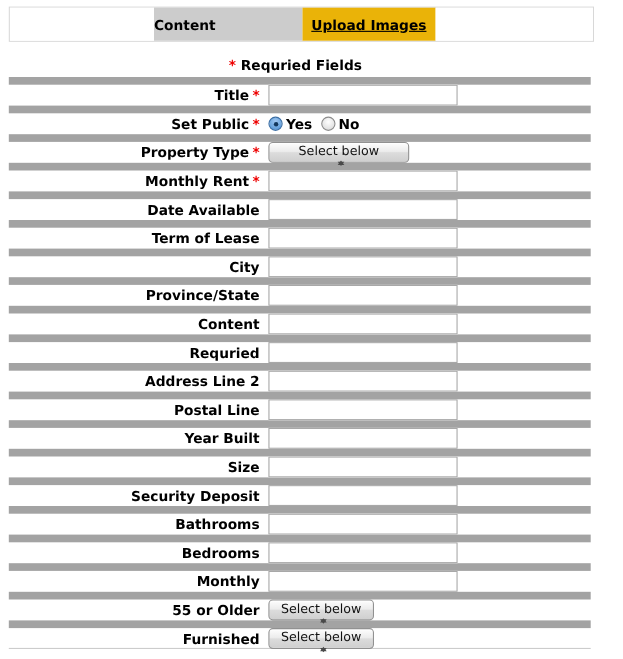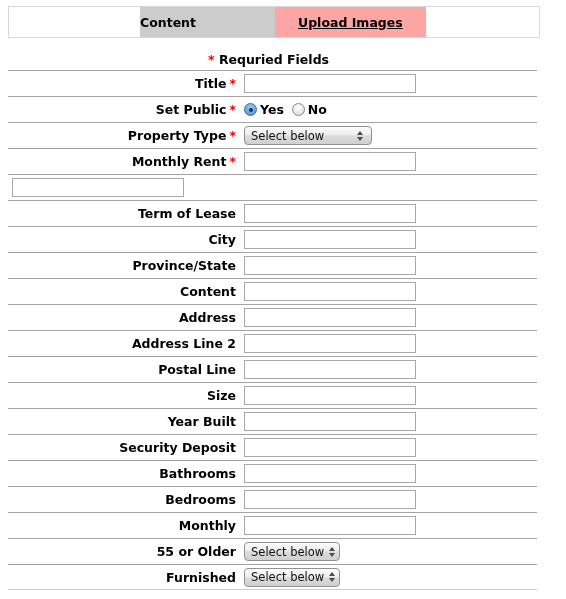--- a/index.html
+++ b/index.html
@@ -43,22 +43,22 @@
     flex: 0 0 131px;
     background: #ffffff;
   }
   .tab-active {
     width: 135px;
     flex: 0 0 135px;
     background: #cccccc;
   }
   .tab-link {
     flex: 0 0 auto;
-    padding: 0 23px;
-    background: #fca5a5;
+    padding: 0 8px;
+    background: #eab308;
   }
   .tab-link .lbl {
     text-decoration: underline;
     cursor: pointer;
   }
   .tab-gap { flex: 1 1 auto; background:#ffffff; }
 
   
   .required-note {
     position: absolute;
@@ -76,21 +76,21 @@
   .form {
     position: absolute;
     left: 8px;
     top: 70px;
     width: 529px;
   }
   .row {
     display: flex;
     align-items: center;
     height: 26px;
-    border-top: 1px solid #a3a3a3;
+    border-top: 7px solid #a3a3a3;
   }
   .row:last-child { border-bottom: 1px solid #cccccc; }
 
   .label {
     flex: 0 0 232px;
     width: 232px;
     text-align: right;
     padding-right: 4px;
     font-weight: bold;
     font-size: 12.5px;
@@ -127,20 +127,21 @@
     border-radius: 4px;
     background: linear-gradient(to bottom, #fdfdfd 0%, #ececec 45%, #dcdcdc 52%, #cfcfcf 100%);
     display: inline-flex;
     align-items: center;
     font-size: 11.5px;
     color: #111;
     padding: 0 6px;
     cursor: pointer;
     box-shadow: 0 1px 0 rgba(255,255,255,0.7) inset;
     white-space: nowrap;
+    flex-direction: column;
   }
   .sel.wide { width: 128px; }
   .sel.narrow { width: 96px; }
   .sel .sel-text { flex: 1 1 auto; }
   .sel .arrows {
     flex: 0 0 9px;
     width: 9px;
     height: 14px;
     position: relative;
     margin-left: 4px;
@@ -239,20 +240,21 @@
         </div>
       </div>
     </div>
     <div class="row">
       <div class="label"><span>Monthly Rent</span><span class="ast">*</span></div>
       <div class="field">
         <input type="text" class="txt" style="">
       </div>
     </div>
     <div class="row">
+      <div class="label"><span>Date Available</span></div>
       <div class="field">
         <input type="text" class="txt" style="">
       </div>
     </div>
     <div class="row">
       <div class="label"><span>Term of Lease</span></div>
       <div class="field">
         <input type="text" class="txt" style="">
       </div>
     </div>
@@ -268,45 +270,45 @@
         <input type="text" class="txt" style="">
       </div>
     </div>
     <div class="row">
       <div class="label"><span>Content</span></div>
       <div class="field">
         <input type="text" class="txt" style="">
       </div>
     </div>
     <div class="row">
-      <div class="label"><span>Address</span></div>
+      <div class="label"><span>Requried</span></div>
       <div class="field">
         <input type="text" class="txt" style="">
       </div>
     </div>
     <div class="row">
       <div class="label"><span>Address Line 2</span></div>
       <div class="field">
         <input type="text" class="txt" style="">
       </div>
     </div>
     <div class="row">
       <div class="label"><span>Postal Line</span></div>
       <div class="field">
         <input type="text" class="txt" style="">
       </div>
     </div>
     <div class="row">
+      <div class="label"><span>Year Built</span></div>
+      <div class="field">
+        <input type="text" class="txt" style="">
+      </div>
+    </div>
+    <div class="row">
       <div class="label"><span>Size</span></div>
-      <div class="field">
-        <input type="text" class="txt" style="">
-      </div>
-    </div>
-    <div class="row">
-      <div class="label"><span>Year Built</span></div>
       <div class="field">
         <input type="text" class="txt" style="">
       </div>
     </div>
     <div class="row">
       <div class="label"><span>Security Deposit</span></div>
       <div class="field">
         <input type="text" class="txt" style="">
       </div>
     </div>

